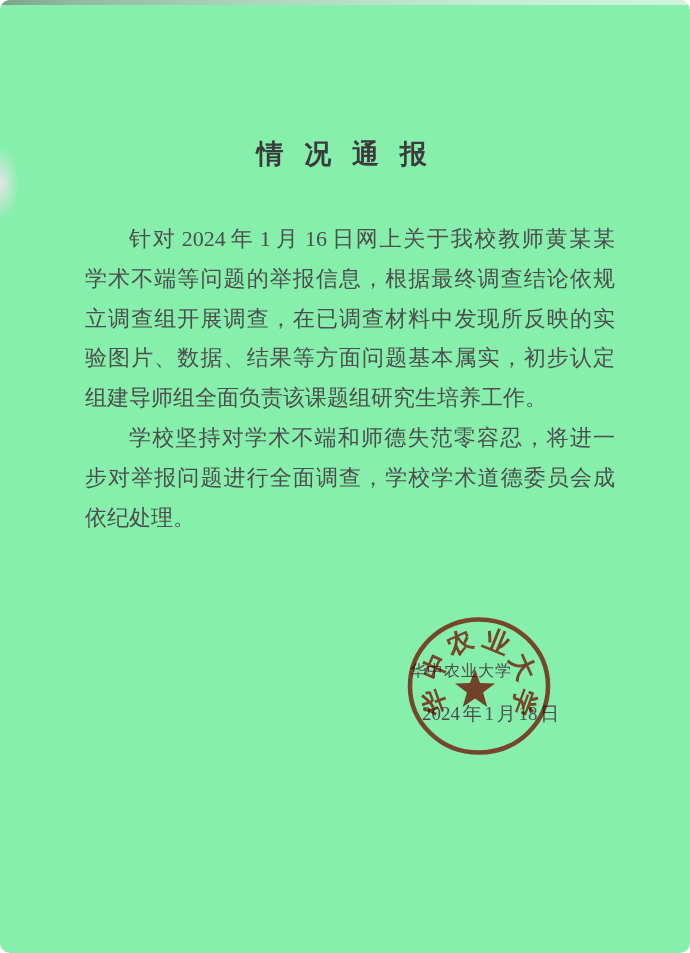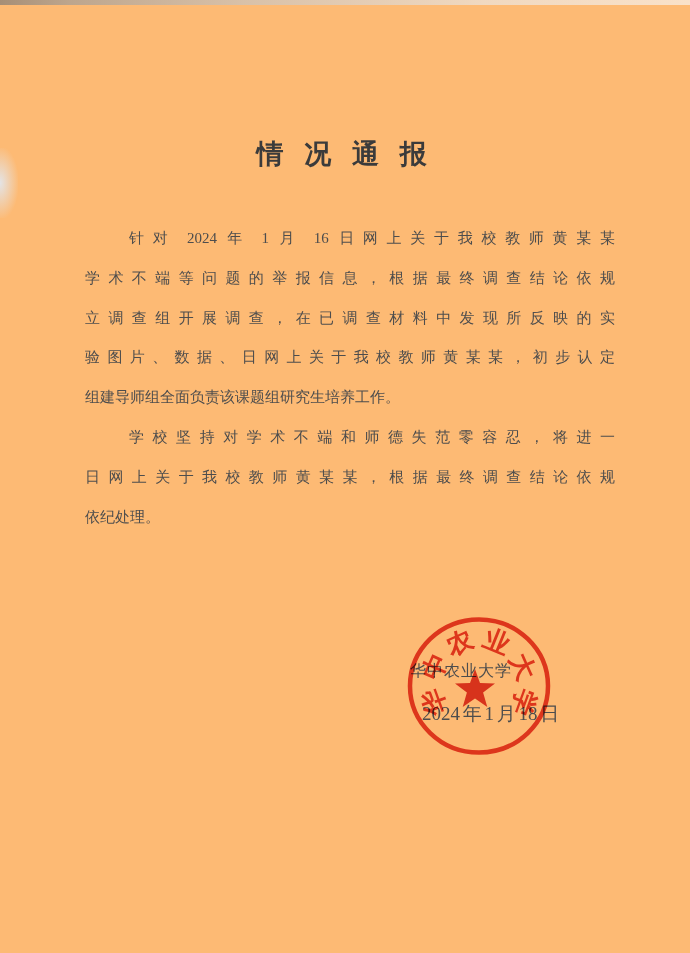--- a/index.html
+++ b/index.html
@@ -1,42 +1,43 @@
 <!DOCTYPE html>
 <html><head>
 <meta charset="utf-8">
 <style>
   html, body { margin: 0; padding: 0; background: #ffffff; }
   .page {
     position: relative;
     width: 690px;
     height: 953px;
-    background: #fdba74;
+    background: #86efac;
     font-family: "Liberation Serif", "DejaVu Serif", serif;
     overflow: hidden;
+    border-radius: 10px;
   }
   
   .scan-edge-top {
     position: absolute; top: 0; left: 0; width: 100%; height: 5px;
     background: linear-gradient(90deg, #777 0%, #9a9a9a 10%, #c4c4c4 35%, #e9e9e9 70%, #f7f7f7 100%);
     opacity: 0.65;
   }
   .scan-smudge-left {
     position: absolute; top: 148px; left: 0; width: 18px; height: 70px;
     background: radial-gradient(ellipse at left center, #e4e4e6 0%, rgba(255,255,255,0) 75%);
   }
   .doc-title {
     position: absolute; top: 136px; left: 0; width: 100%;
     text-align: center;
     font-size: 27px; font-weight: bold; color: #3b3b3b;
     letter-spacing: 7px;
   }
   .doc-body {
     position: absolute; left: 85px; top: 219px; width: 530px;
-    font-size: 15px; color: #4d4d4d;
+    font-size: 22px; color: #4d4d4d;
     word-spacing: -2px;
     font-family: Liberation Serif, serif;
   }
   .line {
     height: 39.8px; line-height: 39.8px;
     text-align: justify;
     text-align-last: justify;
     white-space: nowrap;
   }
   .line.last { text-align-last: left; }
@@ -67,24 +68,24 @@
 
   <div class="scan-edge-top"></div>
   <div class="scan-smudge-left"></div>
 
   <div class="doc-title">情 况 通 报</div>
 
   <div class="doc-body" id="doc-body">
       <div class="line first">针对 2024 年 1 月 16 日网上关于我校教师黄某某</div>
       <div class="line">学术不端等问题的举报信息，根据最终调查结论依规</div>
       <div class="line">立调查组开展调查，在已调查材料中发现所反映的实</div>
-      <div class="line">验图片、数据、日网上关于我校教师黄某某，初步认定</div>
+      <div class="line">验图片、数据、结果等方面问题基本属实，初步认定</div>
       <div class="line last">组建导师组全面负责该课题组研究生培养工作。</div>
       <div class="line first">学校坚持对学术不端和师德失范零容忍，将进一</div>
-      <div class="line">日网上关于我校教师黄某某，根据最终调查结论依规</div>
+      <div class="line">步对举报问题进行全面调查，学校学术道德委员会成</div>
       <div class="line last">依纪处理。</div>
     </div>
 
   <div class="doc-signature">华中农业大学</div>
   <div class="doc-date">2024 年 1 月 18 日</div>
 
   <svg class="stamp" viewBox="0 0 152 150" xmlns="http://www.w3.org/2000/svg">
 
     <ellipse cx="76" cy="75" rx="69" ry="66.5" fill="none" stroke="#dd3a2b" stroke-width="4.5"></ellipse>
 

